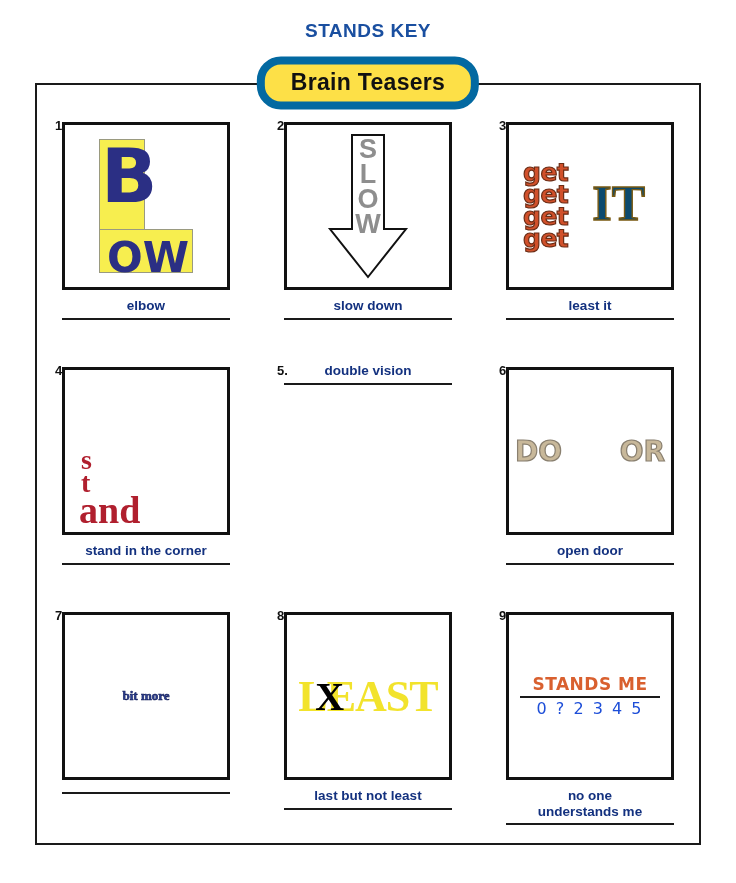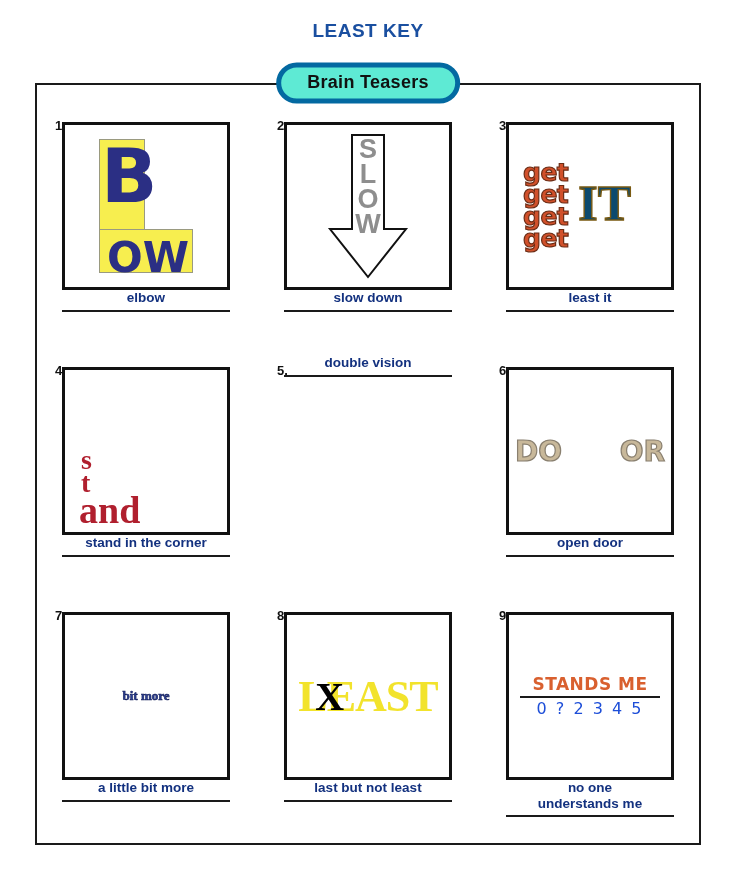--- a/index.html
+++ b/index.html
@@ -38,25 +38,25 @@
     border: 2px solid #1a1a1a;
     box-sizing: border-box;
   }
 
   
   #title-badge {
     position: absolute;
     left: 50%;
     top: 83px;
     transform: translate(-50%, -50%);
-    background: #5eead4;
-    border: 5px solid #0369a1;
+    background: #fde047;
+    border: 8px solid #0369a1;
     border-radius: 24px;
     padding: 4px 26px 6px 26px;
-    font-size: 18px;
+    font-size: 23px;
     font-weight: bold;
     color: #111111;
     letter-spacing: 0.3px;
     white-space: nowrap;
     z-index: 5;
   }
 
   
   #puzzle-grid {
     position: absolute;
@@ -85,21 +85,21 @@
     margin-top: 12px;
     width: 168px;
     height: 168px;
     border: 3px solid #111111;
     box-sizing: border-box;
     background: #ffffff;
     position: relative;
     overflow: hidden;
   }
   .answer-wrap {
-    margin-top: 0;
+    margin-top: 8px;
     width: 168px;
     text-align: center;
   }
   .answer-text {
     font-size: 13.5px;
     font-weight: bold;
     color: #13317f;
     line-height: 1.15;
     white-space: pre-line;
   }
@@ -184,21 +184,21 @@
   .slow-letters span { display: block; }
 
   
   .forget {
     position: absolute;
     left: 14px;
     top: 50%;
     transform: translateY(-50%);
     display: flex;
     align-items: center;
-    gap: 10px;
+    gap: 24px;
   }
   .get-stack {
     display: flex;
     flex-direction: column;
     line-height: 0.88;
   }
   .get-word {
     font-family: "DejaVu Sans", sans-serif;
     font-size: 25px;
     font-weight: bold;
@@ -321,21 +321,21 @@
   .digits {
     font-family: "DejaVu Sans", sans-serif;
     font-size: 16px;
     color: #1d4ed8;
     letter-spacing: 2px;
   }
 </style>
 </head>
 <body>
 
-<div id="answer-key-title">LEAST KEY</div>
+<div id="answer-key-title">STANDS KEY</div>
 
 <div id="worksheet-frame"></div>
 
 <div id="title-badge">Brain Teasers</div>
 
 <div id="puzzle-grid">
 
   <div class="puzzle-cell">
     <div class="cell-number">1.</div>
     <div class="puzzle-box">
@@ -428,21 +428,20 @@
       <div class="answer-line"></div>
     </div>
   </div>
 
   <div class="puzzle-cell">
     <div class="cell-number">7.</div>
     <div class="puzzle-box">
       <div class="bitmore">bit more</div>
     </div>
     <div class="answer-wrap">
-      <div class="answer-text">a little bit more</div>
       <div class="answer-line"></div>
     </div>
   </div>
 
   <div class="puzzle-cell">
     <div class="cell-number">8.</div>
     <div class="puzzle-box">
       <div class="least">
         <span>LEAST</span>
         <span class="cross">X</span>

